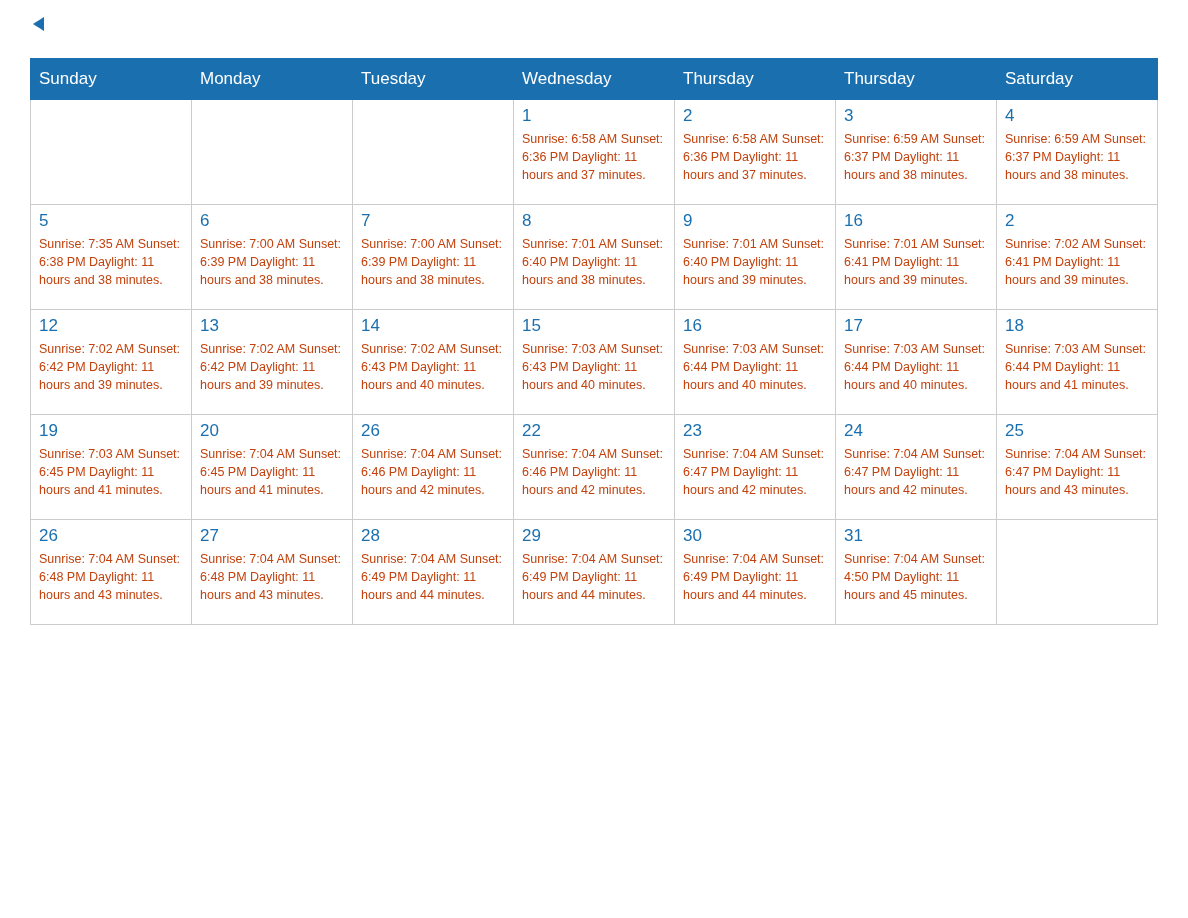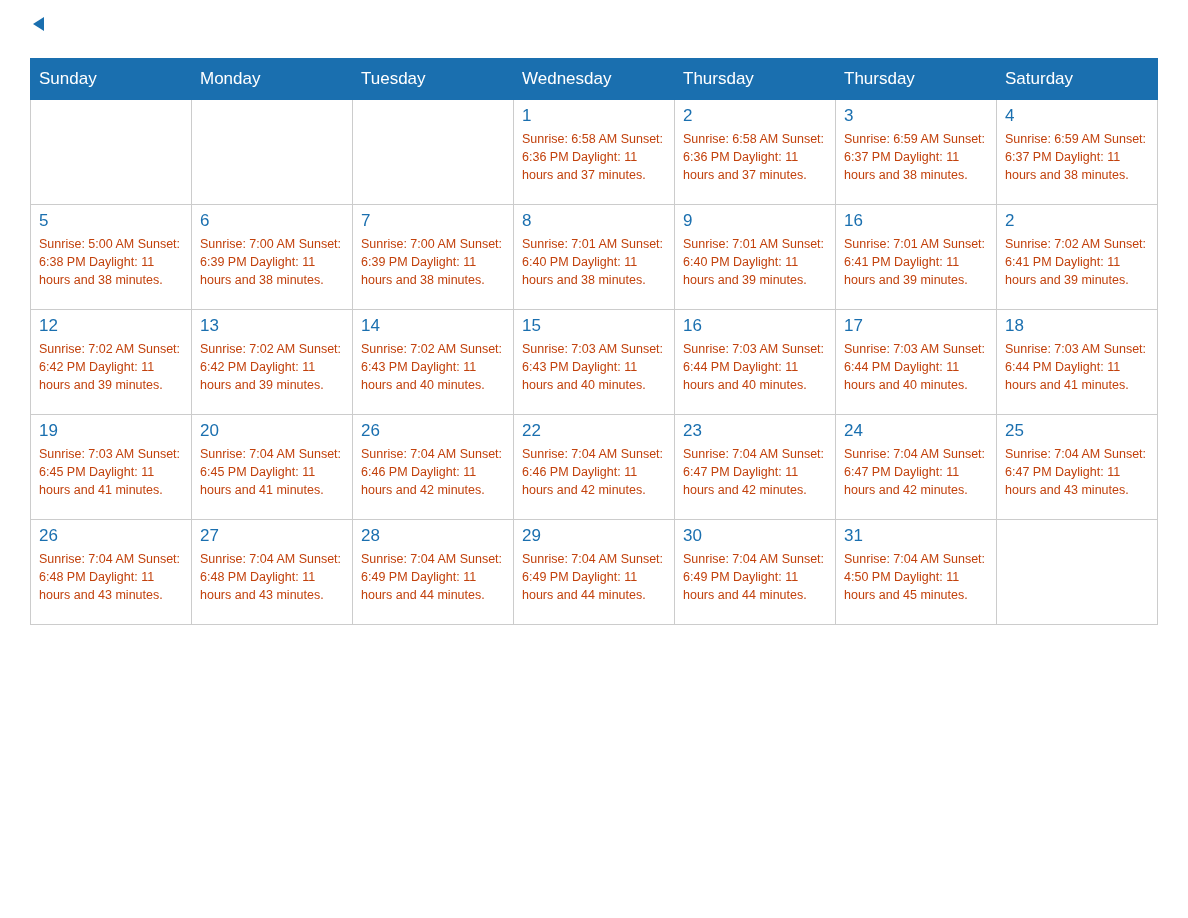--- a/index.html
+++ b/index.html
@@ -170,21 +170,21 @@
           <span class="day-number">4</span>
           <div class="day-info">Sunrise: 6:59 AM
 Sunset: 6:37 PM
 Daylight: 11 hours
 and 38 minutes.</div>
         </td>
       </tr>
       <tr>
         <td>
           <span class="day-number">5</span>
-          <div class="day-info">Sunrise: 5:00 AM
+          <div class="day-info">Sunrise: 7:35 AM
 Sunset: 6:38 PM
 Daylight: 11 hours
 and 38 minutes.</div>
         </td>
         <td>
           <span class="day-number">6</span>
           <div class="day-info">Sunrise: 7:00 AM
 Sunset: 6:39 PM
 Daylight: 11 hours
 and 38 minutes.</div>

